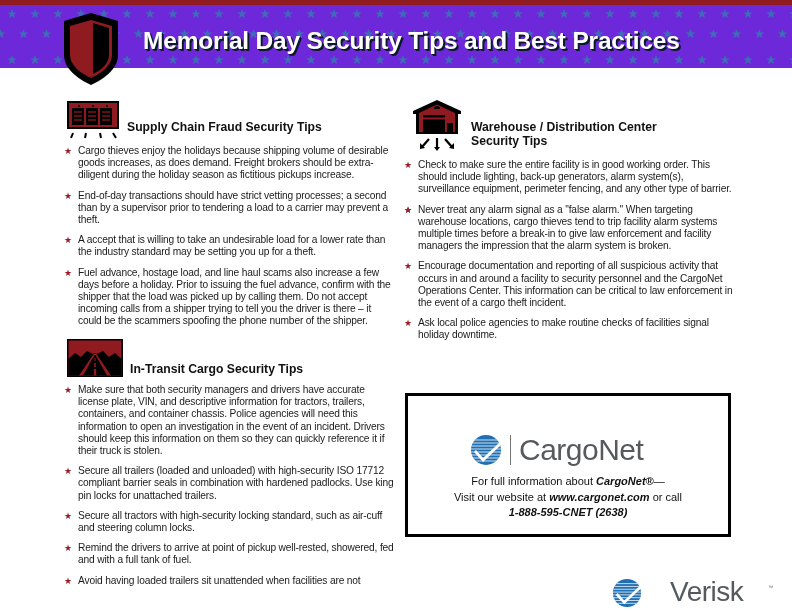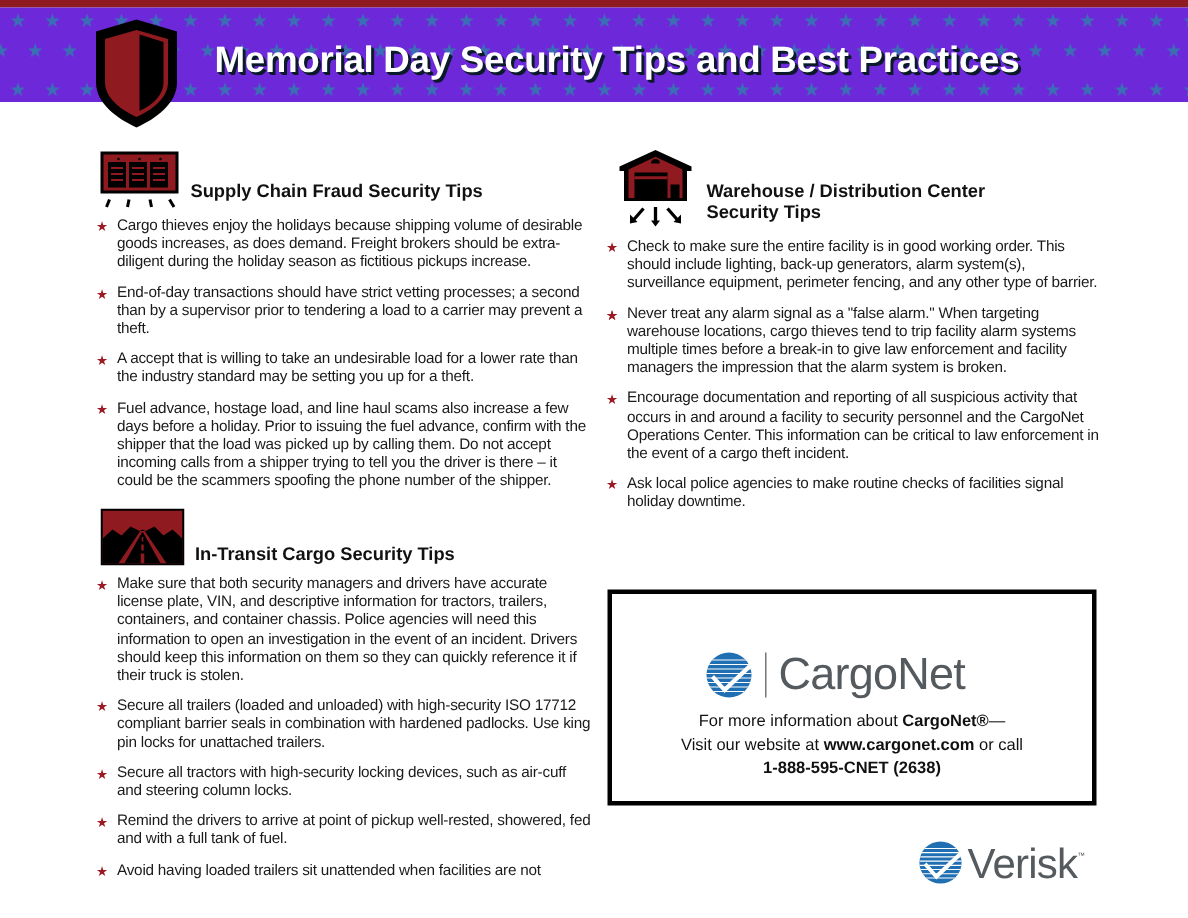--- a/index.html
+++ b/index.html
@@ -20,23 +20,23 @@
 
   .tips { position: absolute; list-style: none; }
   .tip { position: relative; padding-left: 14px; font-size: 10.2px; line-height: 12.2px; color: #1a1a1a; margin-bottom: 8px; letter-spacing: -0.15px; }
   .tip .star { position: absolute; left: 0; top: 0; color: #9b1b24; font-size: 9px; line-height: 12.2px; }
 
   .info-box { position: absolute; left: 405px; top: 393px; width: 326px; height: 144px; border: 3px solid #000; background: #fff; }
   .cg-logo { position: absolute; left: 62px; top: 14px; display: flex; align-items: center; margin-top: 23px; }
   .cg-divider { width: 1px; height: 30px; background: #777; margin: 0 8px 0 8px; }
   .cg-name { font-size: 30px; color: #555a5e; letter-spacing: -0.5px; }
   .info-text { position: absolute; left: 0; top: 78px; width: 100%; text-align: center; font-size: 11px; line-height: 15.5px; color: #111; }
-  .info-text b { font-weight: bold; }
-
-  .verisk { position: absolute; left: 612px; top: 560px; display: flex; align-items: flex-start; }
+  .info-text b { font-weight: bold; font-style: italic; }
+
+  .verisk { position: absolute; left: 612px; top: 576px; display: flex; align-items: flex-end; gap: 25px; }
   .verisk-name { font-size: 28px; color: #555a5e; margin-left: 3px; letter-spacing: -0.5px; }
   .verisk-tm { font-size: 5px; color: #555a5e; align-self: flex-start; margin-top: 8px; }
 </style>
 </head>
 <body>
 
 <div class="banner">
   <div class="banner-red"></div>
   <div class="banner-blue">
     <svg width="792" height="63" viewBox="0 0 792 63">
@@ -112,21 +112,21 @@
         <rect x="27.2" y="24" width="1.6" height="4"></rect>
         <rect x="26.8" y="30" width="2.4" height="6.5"></rect>
       </g>
   </svg>
   <span class="section-title" style="margin-left:7px; margin-bottom:1px;">In-Transit Cargo Security Tips</span>
 </div>
 
 <ul class="tips" style="left:64px; top:384px; width:330px;">
   <li class="tip"><span class="star">★</span><span>Make sure that both security managers and drivers have accurate license plate, VIN, and descriptive information for tractors, trailers, containers, and container chassis. Police agencies will need this information to open an investigation in the event of an incident. Drivers should keep this information on them so they can quickly reference it if their truck is stolen.</span></li>
   <li class="tip"><span class="star">★</span><span>Secure all trailers (loaded and unloaded) with high-security ISO 17712 compliant barrier seals in combination with hardened padlocks. Use king pin locks for unattached trailers.</span></li>
-  <li class="tip"><span class="star">★</span><span>Secure all tractors with high-security locking devices, such as air-cuff and steering column locks.</span></li>
+  <li class="tip"><span class="star">★</span><span>Secure all tractors with high-security locking standard, such as air-cuff and steering column locks.</span></li>
   <li class="tip"><span class="star">★</span><span>Remind the drivers to arrive at point of pickup well-rested, showered, fed and with a full tank of fuel.</span></li>
   <li class="tip"><span class="star">★</span><span>Avoid having loaded trailers sit unattended when facilities are not</span></li>
 </ul>
 
 <div class="section-head" style="left:411px; top:98px;">
   <svg width="52" height="54" viewBox="0 0 52 54">
     <path d="M2 13 L26 2 L50 13 L50 16 L47 16 L47 36 L5 36 L5 16 L2 16 Z" fill="#000"></path>
     <path d="M8 15 L26 6.5 L44 15 L44 34 L8 34 Z" fill="#8f1a20"></path>
     <path d="M23 11 A3 3 0 0 1 29 11 Z" fill="#000"></path>
     <rect x="12" y="17" width="22" height="17" fill="#000"></rect>
@@ -175,21 +175,21 @@
           <line x1="0" y1="21" x2="32" y2="21"></line>
         <line x1="0" y1="24" x2="32" y2="24"></line>
           <line x1="0" y1="27" x2="32" y2="27"></line>
       </g>
       <path d="M6 16 L13 24 L30 8 L31 11 L13 28 L4 18 Z" fill="#ffffff"></path>
     </svg>
     <div class="cg-divider"></div>
     <span class="cg-name">CargoNet</span>
   </div>
   <div class="info-text">
-    <div><span>For more information about </span><b>CargoNet®</b><span>—</span></div>
+    <div><span>For full information about </span><b>CargoNet®</b><span>—</span></div>
     <div><span>Visit our website at </span><b>www.cargonet.com</b><span> or call</span></div>
     <div><b>1-888-595-CNET (2638)</b></div>
   </div>
 </div>
 
 <div class="verisk">
   <svg width="30" height="30" viewBox="0 0 32 32">
     <defs>
         <clipPath id="vkc">
           <circle cx="16" cy="16" r="15"></circle>

